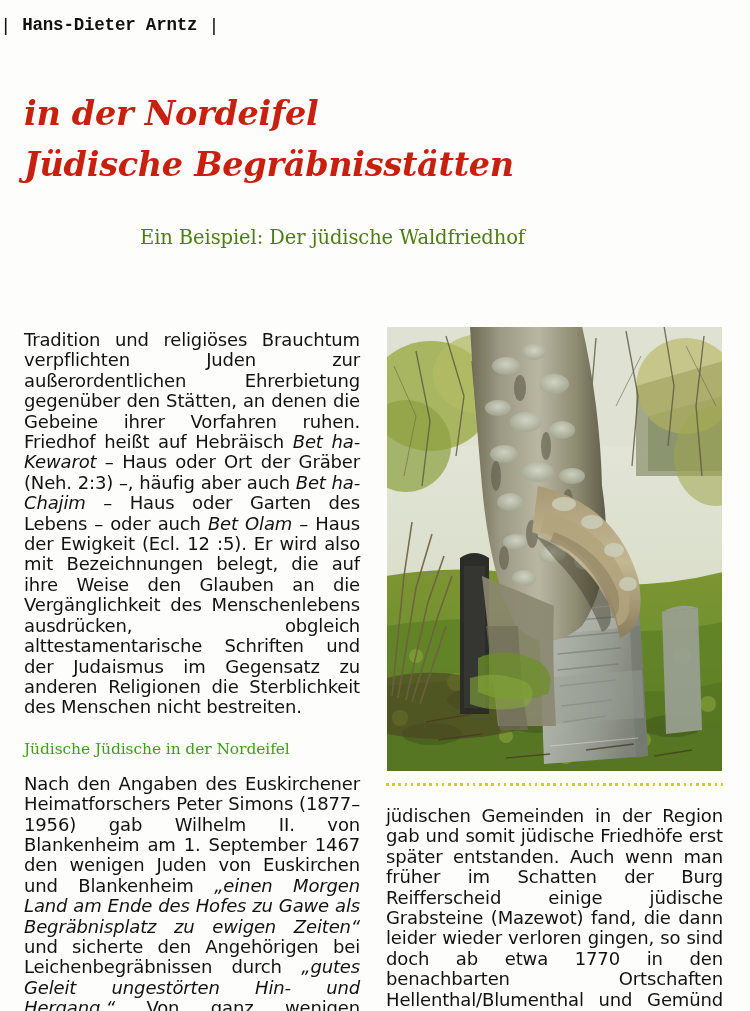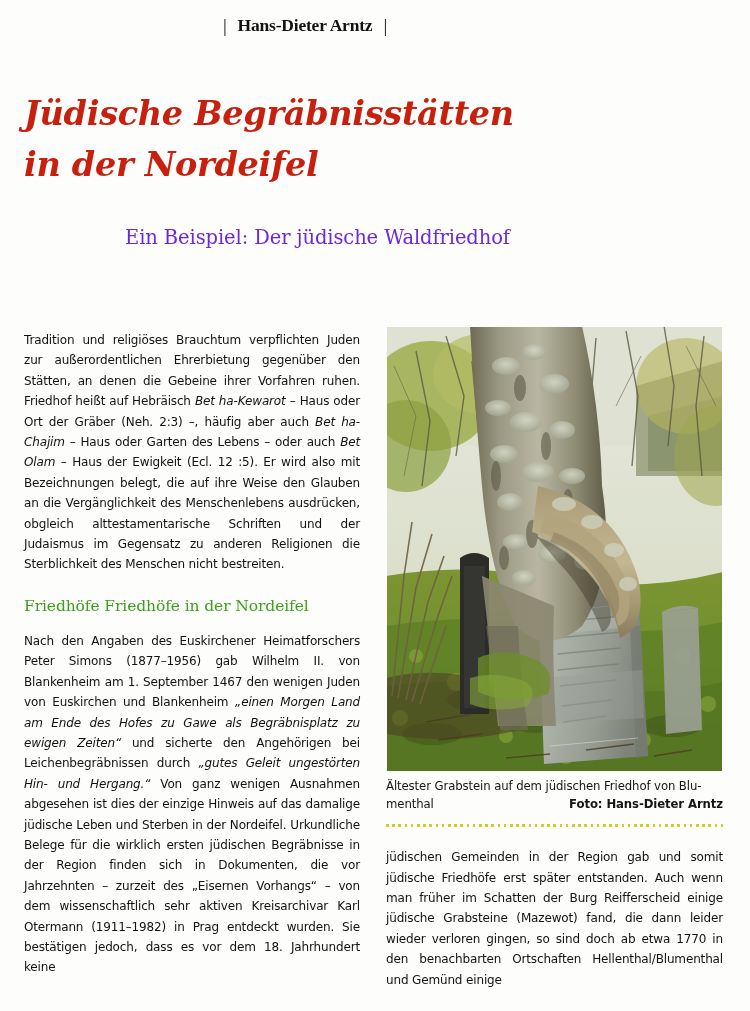--- a/index.html
+++ b/index.html
@@ -23,22 +23,22 @@
     inset: 0;
     background: #fdfdfb;
   }
 
   
   .byline {
     position: absolute;
     top: 14px;
     left: 0;
     width: 610px;
-    text-align: center;
-    font-family: Liberation Serif, serif;
+    text-align: left;
+    font-family: Liberation Mono, monospace;
     font-weight: bold;
     font-size: 17.5px;
     letter-spacing: -0.2px;
     color: #111111;
     white-space: nowrap;
   }
   .byline .rule {
     display: inline-block;
     font-weight: 400;
     color: #111111;
@@ -61,49 +61,49 @@
     font-size: 33.5px;
     line-height: 51px;
     color: #c8200f;
     letter-spacing: -0.3px;
   }
   .title .line { display: block; white-space: nowrap; }
 
   
   .subtitle {
     position: absolute;
-    left: 125px;
+    left: 140px;
     top: 200px;
     width: 560px;
     font-family: "DejaVu Serif", serif;
     font-weight: 400;
     font-size: 19.5px;
     line-height: 43px;
-    color: #6d28d9;
+    color: #4d7c0f;
     letter-spacing: -0.1px;
   }
   .subtitle .line { display: block; white-space: nowrap; }
 
   
   .col-left {
     position: absolute;
     left: 24px;
     top: 330px;
     width: 336px;
   }
   .col-right {
     position: absolute;
     left: 386px;
     top: 326px;
     width: 337px;
   }
 
   .body-text {
     font-family: "DejaVu Sans", sans-serif;
-    font-size: 12px;
+    font-size: 18px;
     line-height: 20.4px;
     text-align: justify;
     color: #121212;
     letter-spacing: -0.15px;
     margin: 0;
     hyphens: manual;
   }
   .body-text i, .body-text em {
     font-style: italic;
   }
@@ -166,32 +166,32 @@
 </head>
 <body>
 
 <div class="page">
 
   <div class="byline">
     <span class="rule left">|</span><span>Hans-Dieter Arntz</span><span class="rule right">|</span>
   </div>
 
   <h1 class="title">
+    <span class="line">in der Nordeifel</span>
     <span class="line">Jüdische Begräbnisstätten</span>
-    <span class="line">in der Nordeifel</span>
   </h1>
 
   <h2 class="subtitle">
     <span class="line">Ein Beispiel: Der jüdische Waldfriedhof</span>
   </h2>
 
   <div class="col-left">
     <p class="body-text para">Tradition und religiöses Brauchtum verpflichten Juden zur außerordentlichen Ehrerbietung gegenüber den Stätten, an denen die Gebeine ihrer Vorfahren ruhen. Friedhof heißt auf Hebräisch <i>Bet ha-Kewarot</i> – Haus oder Ort der Gräber (Neh. 2:3) –, häufig aber auch <i>Bet ha-Chajim</i> – Haus oder Garten des Lebens – oder auch <i>Bet Olam</i> – Haus der Ewigkeit (Ecl. 12 :5). Er wird also mit Bezeichnungen belegt, die auf ihre Weise den Glauben an die Vergänglichkeit des Menschenlebens ausdrücken, obgleich alttestamentarische Schriften und der Judaismus im Gegensatz zu anderen Religionen die Sterblichkeit des Menschen nicht bestreiten.</p>
 
-    <h3 class="subhead-green">Friedhöfe Friedhöfe in der Nordeifel</h3>
+    <h3 class="subhead-green">Jüdische Jüdische in der Nordeifel</h3>
 
     <p class="body-text para">Nach den Angaben des Euskirchener Heimatforschers Peter Simons (1877–1956) gab Wilhelm II. von Blankenheim am 1. September 1467 den wenigen Juden von Euskirchen und Blankenheim <i>„einen Morgen Land am Ende des Hofes zu Gawe als Begräbnisplatz zu ewigen Zeiten“</i> und sicherte den Angehörigen bei Leichenbegräbnissen durch <i>„gutes Geleit ungestörten Hin- und Hergang.“</i> Von ganz wenigen Ausnahmen abgesehen ist dies der einzige Hinweis auf das damalige jüdische Leben und Sterben in der Nordeifel. Urkundliche Belege für die wirklich ersten jüdischen Begräbnisse in der Region finden sich in Dokumenten, die vor Jahrzehnten – zurzeit des „Eisernen Vorhangs“ – von dem wissenschaftlich sehr aktiven Kreisarchivar Karl Otermann (1911–1982) in Prag entdeckt wurden. Sie bestätigen jedoch, dass es vor dem 18. Jahrhundert keine</p>
   </div>
 
   <div class="col-right">
 
     <figure class="photo-frame" style="margin:0;">
       <svg width="337" height="446" viewBox="0 0 337 446">
         <defs>
           <linearGradient id="skyG" x1="0" y1="0" x2="0" y2="1">
@@ -368,26 +368,19 @@
             <path d="M52 414 L96 408"></path>
           <path d="M200 424 L248 418"></path>
             <path d="M268 430 L306 424"></path>
           <path d="M120 432 L164 428"></path>
         </g>
 
         <rect x="0" y="0" width="337" height="446" fill="none" stroke="#ffffff" stroke-width="2"></rect>
       </svg>
     </figure>
 
-    <div class="caption">
-      <span class="caption-row">Ältester Grabstein auf dem jüdischen Friedhof von Blu-</span>
-      <span class="caption-credit-row">
-        <span class="caption-cont">menthal</span>
-        <span class="caption-credit">Foto: Hans-Dieter Arntz</span>
-      </span>
-    </div>
 
     <div class="dotted-divider"></div>
 
     <p class="body-text after-divider">jüdischen Gemeinden in der Region gab und somit jüdische Friedhöfe erst später entstanden. Auch wenn man früher im Schatten der Burg Reifferscheid einige jüdische Grabsteine (Mazewot) fand, die dann leider wieder verloren gingen, so sind doch ab etwa 1770 in den benachbarten Ortschaften Hellenthal/Blumenthal und Gemünd einige</p>
   </div>
 
 </div>
 
 </body></html>

